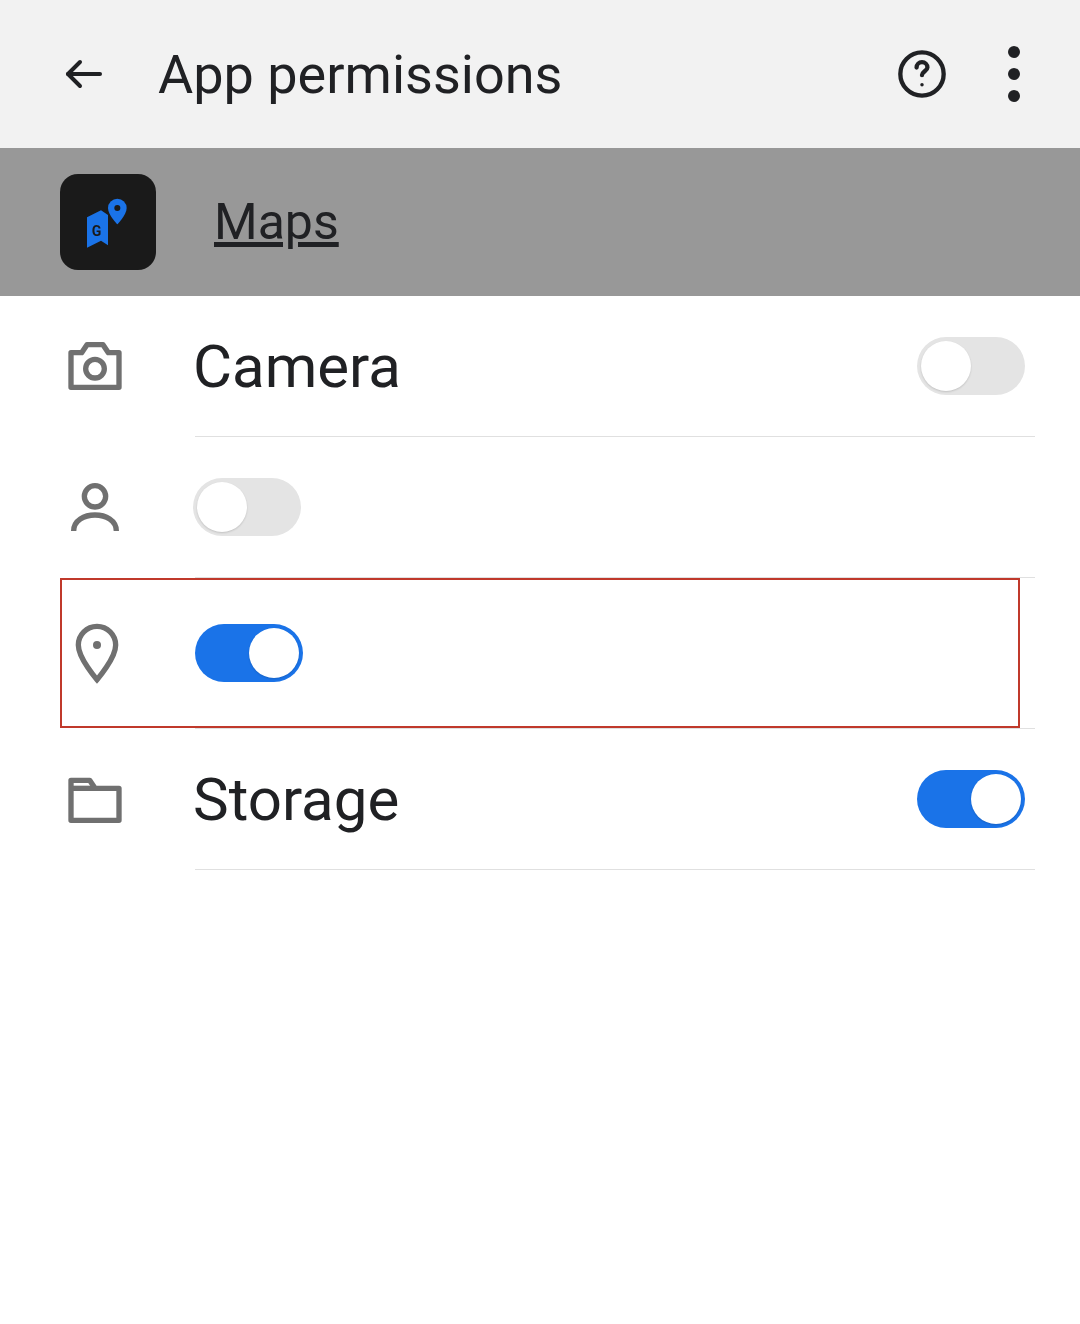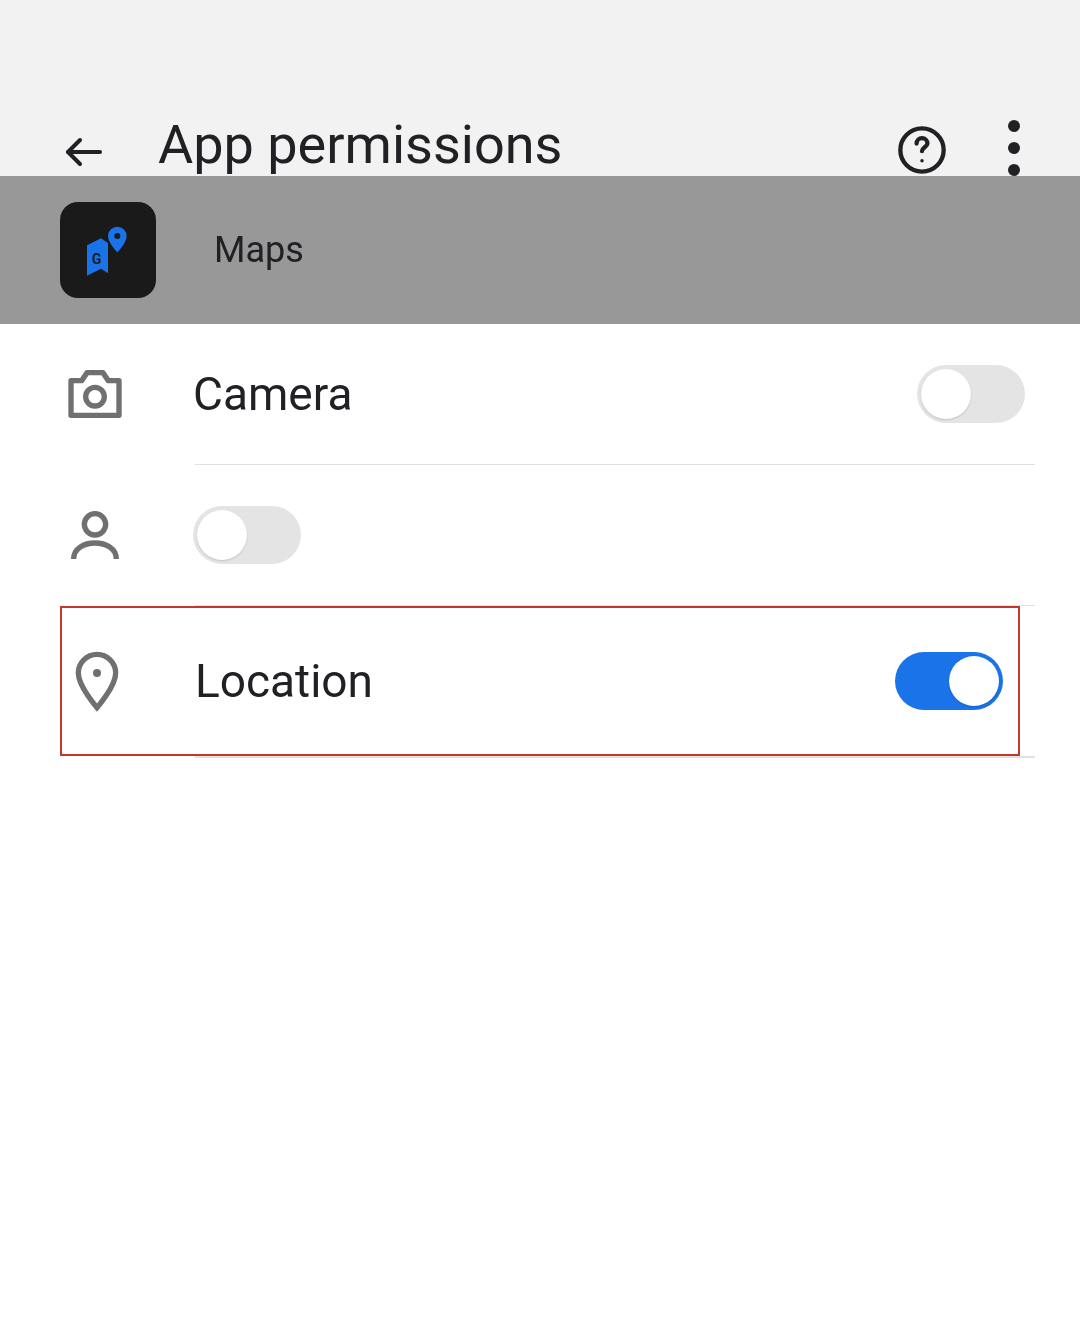--- a/index.html
+++ b/index.html
@@ -5,22 +5,22 @@
     * { box-sizing: border-box; margin: 0; padding: 0; }
     body {
       font-family: -apple-system, BlinkMacSystemFont, "Segoe UI", Roboto, sans-serif;
       background: #ffffff;
       width: 1080px;
       height: 1324px;
       overflow: hidden;
     }
     .header {
       display: flex;
-      align-items: flex-end;
-      height: 176px;
+      align-items: center;
+      height: 148px;
       background: #f2f2f2;
       padding: 0 60px;
     }
     .back-icon {
       width: 48px;
       height: 48px;
       margin-right: 50px;
       cursor: pointer;
     }
     .header-title {
@@ -61,23 +61,24 @@
       width: 96px;
       height: 96px;
       background: #1a1a1a;
       border-radius: 18px;
       display: flex;
       align-items: center;
       justify-content: center;
       margin-right: 58px;
     }
     .app-name {
-      font-size: 36px;
+      font-size: 50px;
       font-weight: 400;
       color: #202124;
+      text-decoration: underline;
     }
     .permissions-list {
       padding: 0;
     }
     .permission-row {
       display: flex;
       align-items: center;
       height: 140px;
       padding: 0 55px;
       position: relative;
@@ -99,21 +100,21 @@
       height: 80px;
       margin-right: 58px;
       display: flex;
       align-items: center;
       justify-content: center;
     }
     .permission-row.highlighted .perm-icon {
       margin-left: -5px;
     }
     .perm-label {
-      font-size: 46px;
+      font-size: 60px;
       font-weight: 400;
       color: #202124;
       flex: 1;
     }
     .toggle {
       position: relative;
       width: 108px;
       height: 58px;
       cursor: pointer;
     }
@@ -222,25 +223,37 @@
   <div class="divider"></div>
 
   <div class="permission-row highlighted">
     <div class="row-inner">
       <div class="perm-icon">
         <svg viewBox="0 0 24 24" width="64" height="64" fill="none" stroke="#707070" stroke-width="2">
           <path d="M12 2a7 7 0 0 0-7 7c0 5 7 13 7 13s7-8 7-13a7 7 0 0 0-7-7z"></path>
           <circle cx="12" cy="9" r="1.5" fill="#707070" stroke="none"></circle>
         </svg>
       </div>
-      <div class="perm-label">Location</div>
       <div class="toggle on" style="margin-right:15px;">
         <div class="toggle-track"></div>
         <div class="toggle-thumb"></div>
       </div>
     </div>
   </div>
 
   <div class="divider"></div>
 
+  <div class="permission-row">
+    <div class="perm-icon">
+      <svg viewBox="0 0 24 24" width="64" height="64" fill="none" stroke="#707070" stroke-width="2" stroke-linejoin="round">
+        <path d="M3 5h7l2 3h9v12H3V5z"></path>
+        <line x1="3" y1="8" x2="12" y2="8"></line>
+      </svg>
+    </div>
+    <div class="perm-label">Storage</div>
+    <div class="toggle on">
+      <div class="toggle-track"></div>
+      <div class="toggle-thumb"></div>
+    </div>
+  </div>
   <div class="divider-full"></div>
 
 </div>
 
 </body></html>

